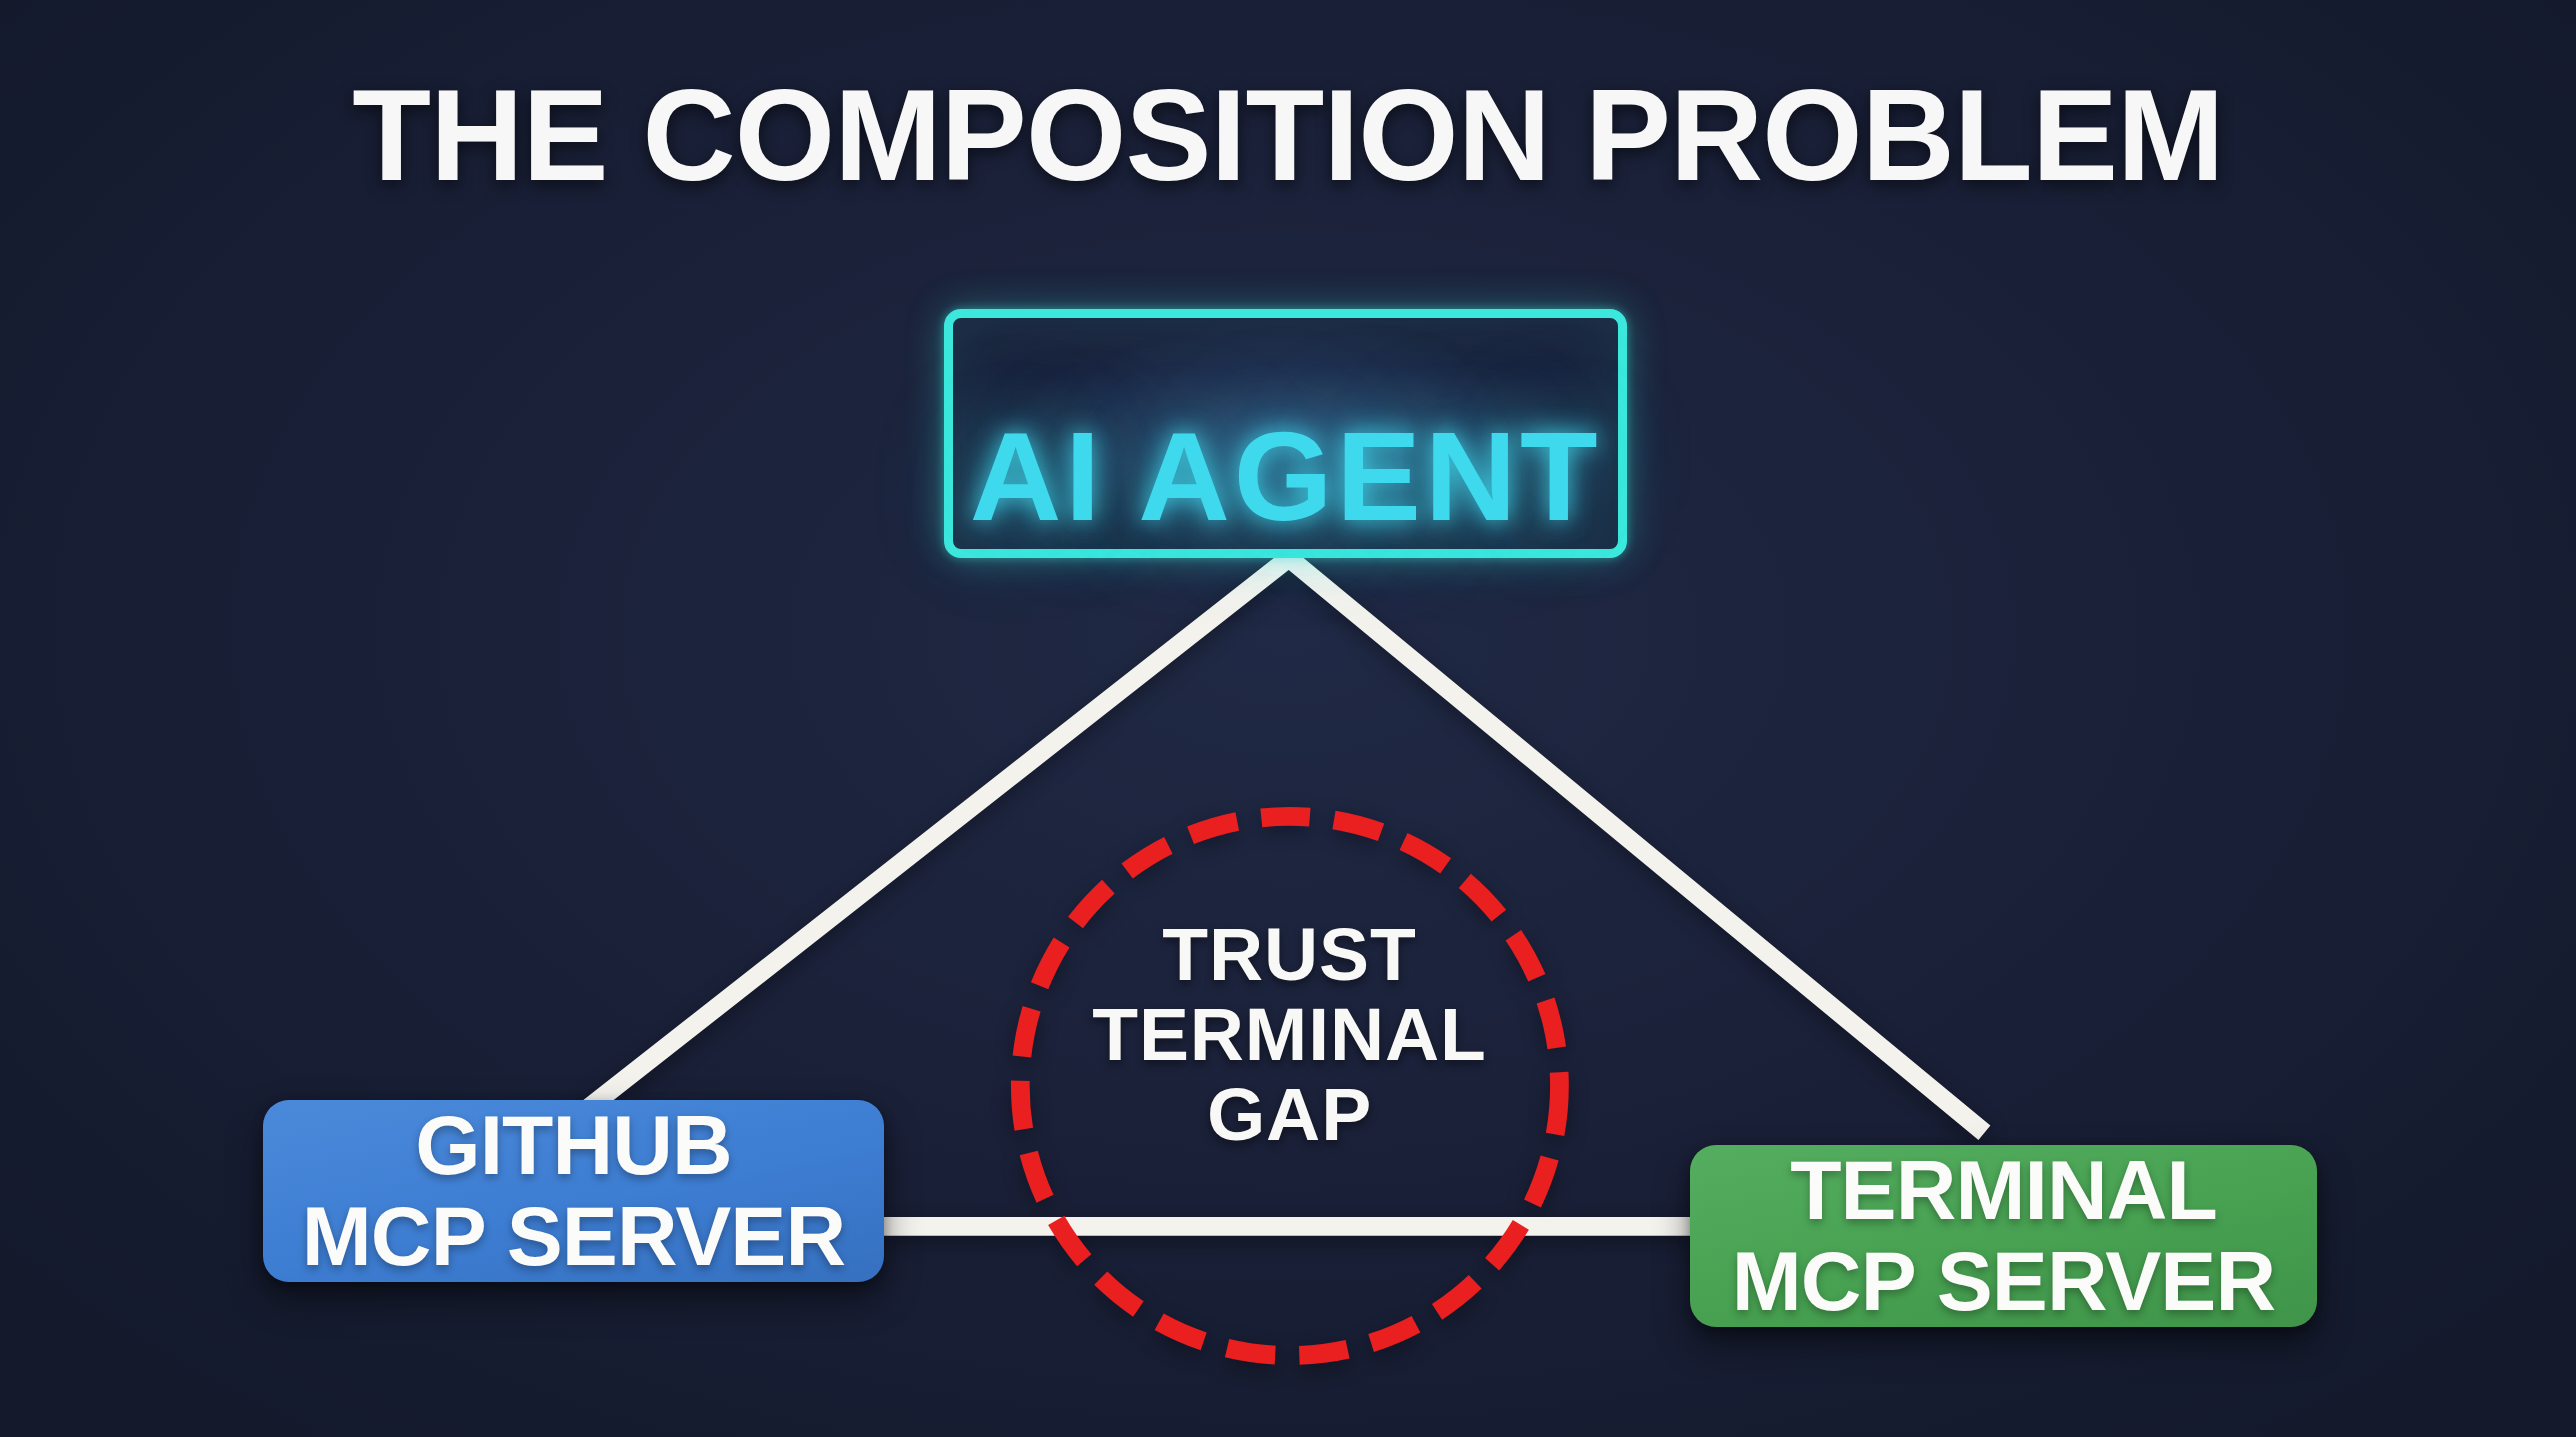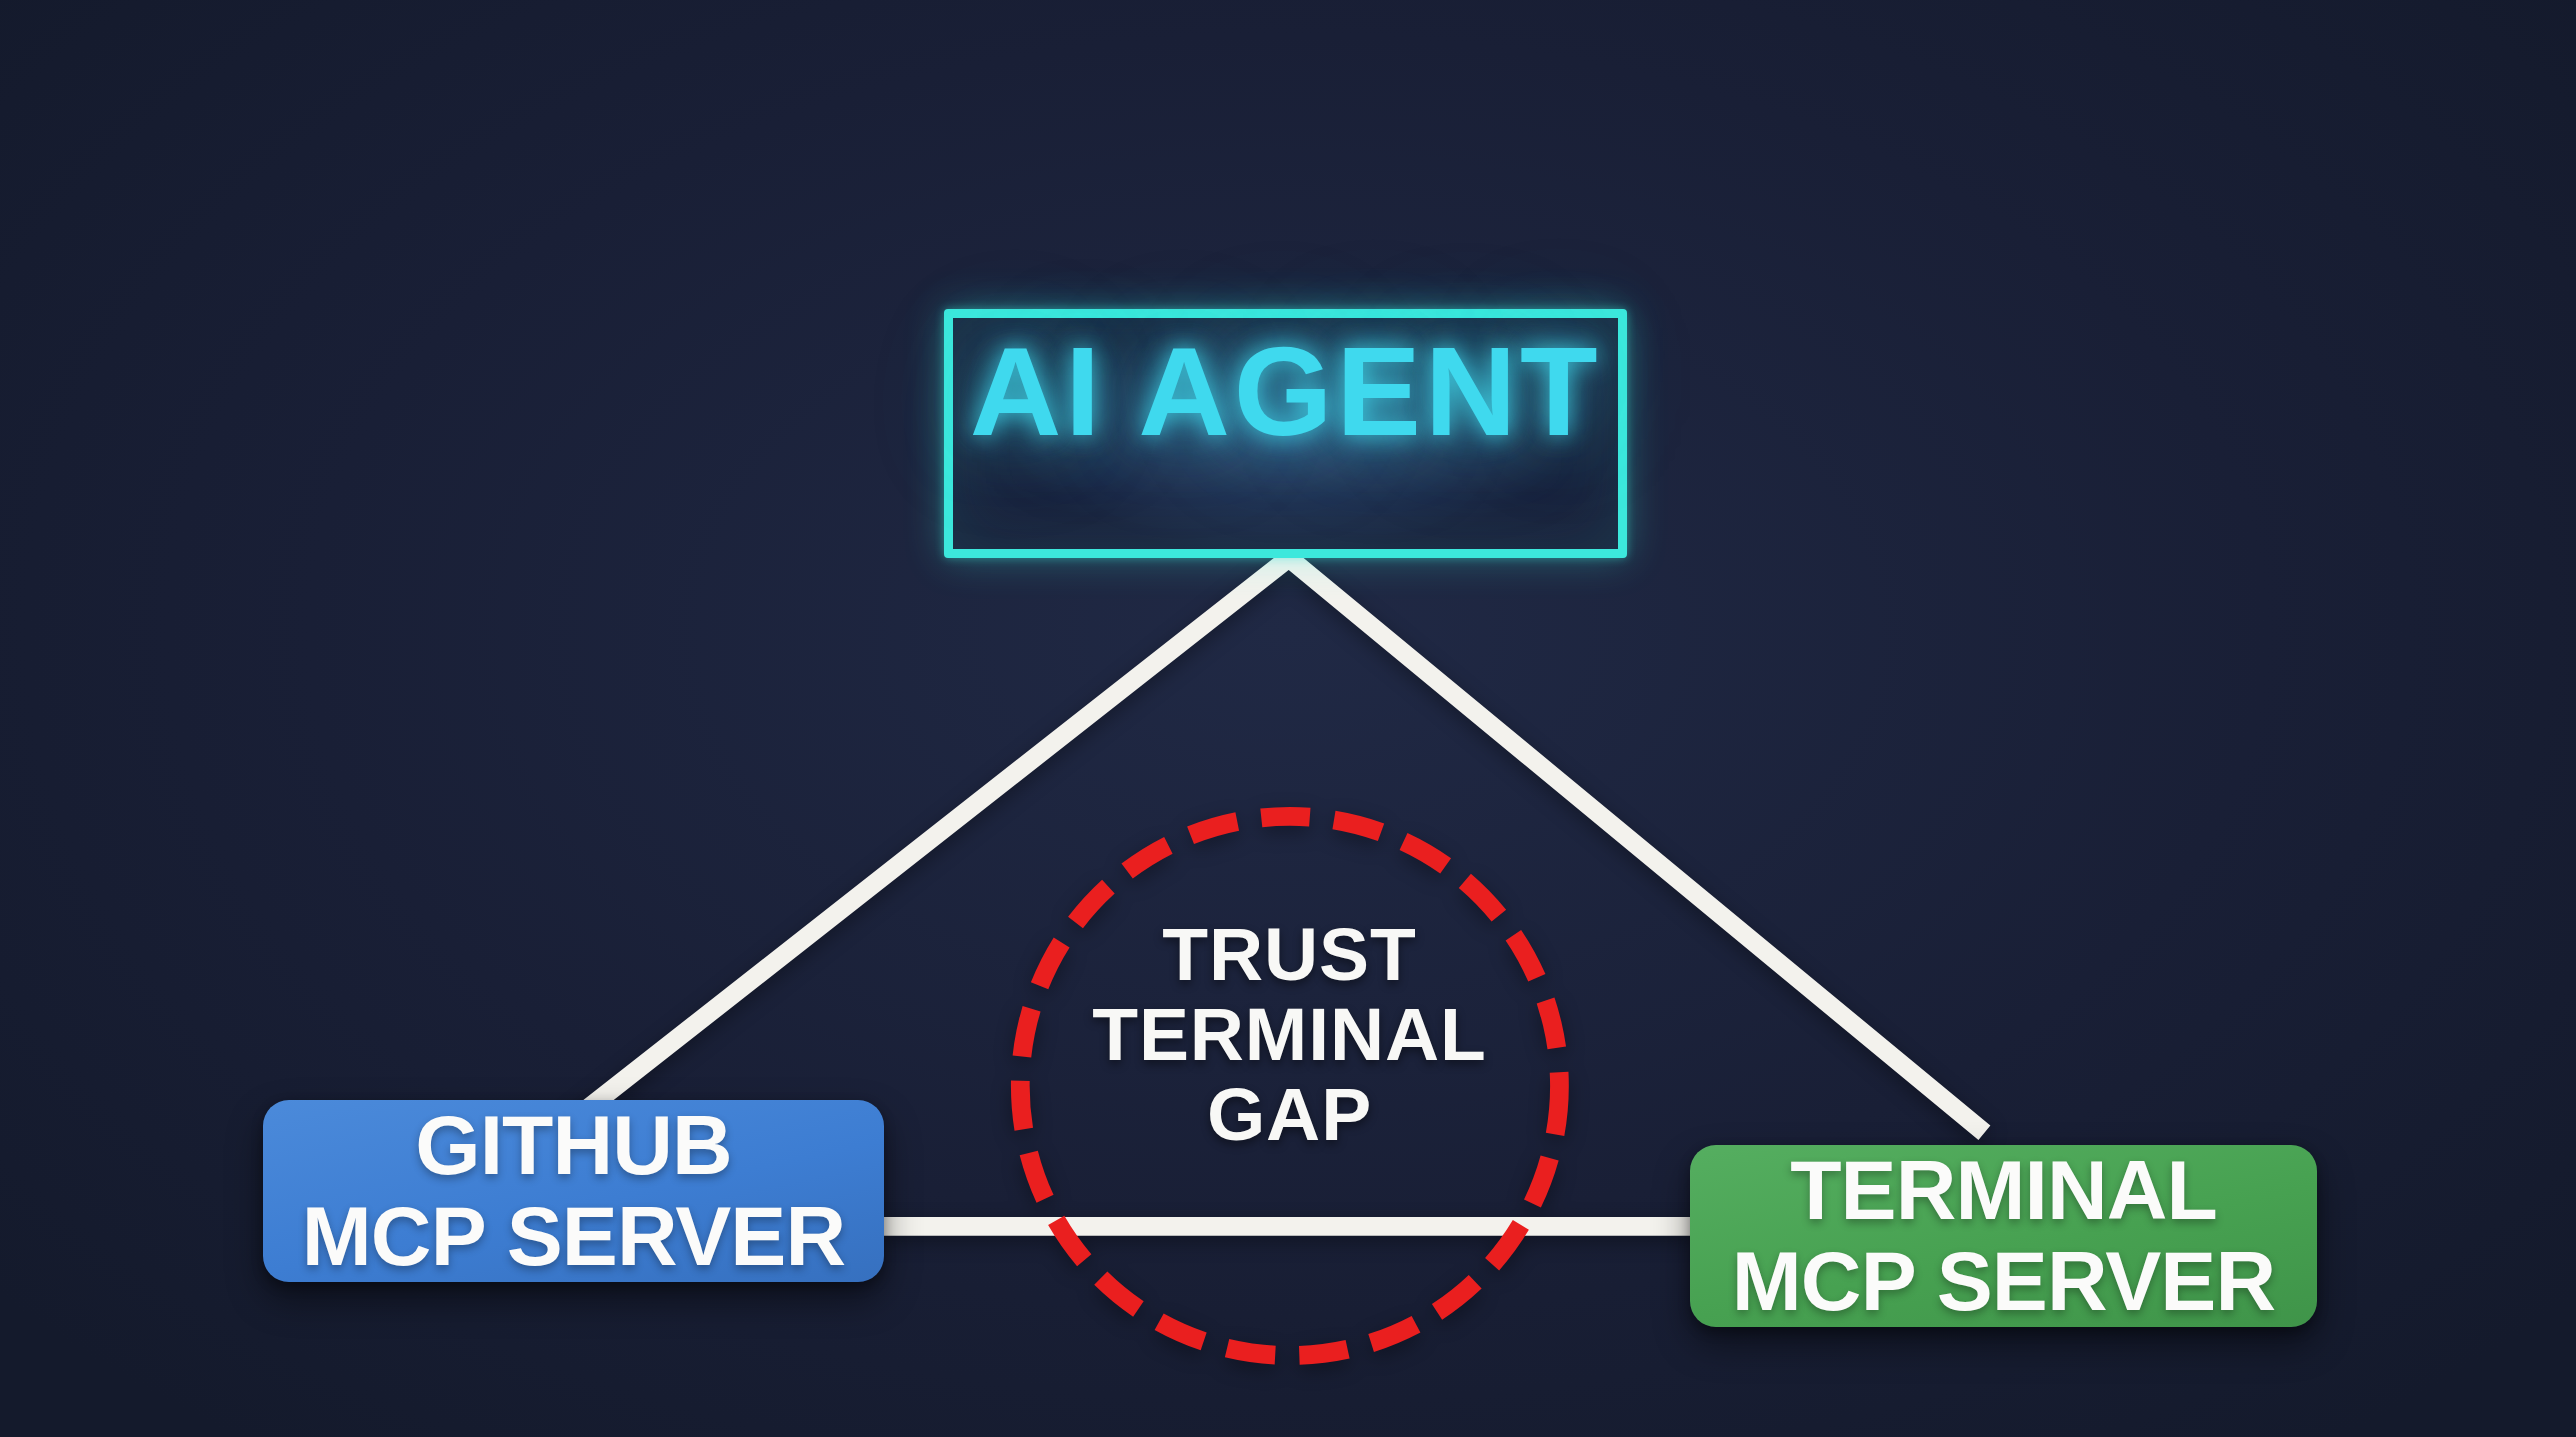--- a/index.html
+++ b/index.html
@@ -44,23 +44,23 @@
 
   
   .agent-node {
     position: absolute;
     left: 944px;
     top: 309px;
     width: 683px;
     height: 249px;
     box-sizing: border-box;
     border: 9.4px solid var(--cyan, #3ce8dc);
-    border-radius: 4px;
+    border-radius: 17px;
     display: flex;
-    align-items: flex-start;
+    align-items: flex-end;
     justify-content: center;
     background:
       radial-gradient(ellipse 393px 168px at 50% 52%, rgba(47,72,112,0.85) 0%, rgba(27,36,60,0.55) 70%, rgba(24,31,52,0.35) 100%),
       #1b2340;
     box-shadow:
       0 0 39px rgba(60,232,220,0.32),
       0 0 9.4px rgba(60,232,220,0.45),
       inset 0 0 66px rgba(60,232,220,0.10);
   }
   .agent-label {
@@ -121,20 +121,21 @@
     top: 1101px;
     background: linear-gradient(168deg, var(--green-light, #55ae60) 0%, var(--green, #47a151) 55%, #3f9449 100%);
     margin-top: 44px;
   }
 </style>
 </head>
 <body>
 
 <div class="canvas">
 
+  <h1 class="page-title">THE COMPOSITION PROBLEM</h1>
 
   <svg class="diagram-lines" viewBox="0 0 2752 1536" aria-hidden="true">
 
     <polyline points="595,1210 1377,596 2120,1210" fill="none" stroke-width="20" stroke-linejoin="miter" stroke="#f3f2ed"></polyline>
 
     <line x1="940" y1="1310" x2="1810" y2="1310" stroke-width="20" stroke="#f3f2ed"></line>
 
     <circle cx="1378" cy="1160" r="288" fill="none" stroke-width="20" stroke-dasharray="52 26" stroke="#ea1f1f"></circle>
   </svg>
 

